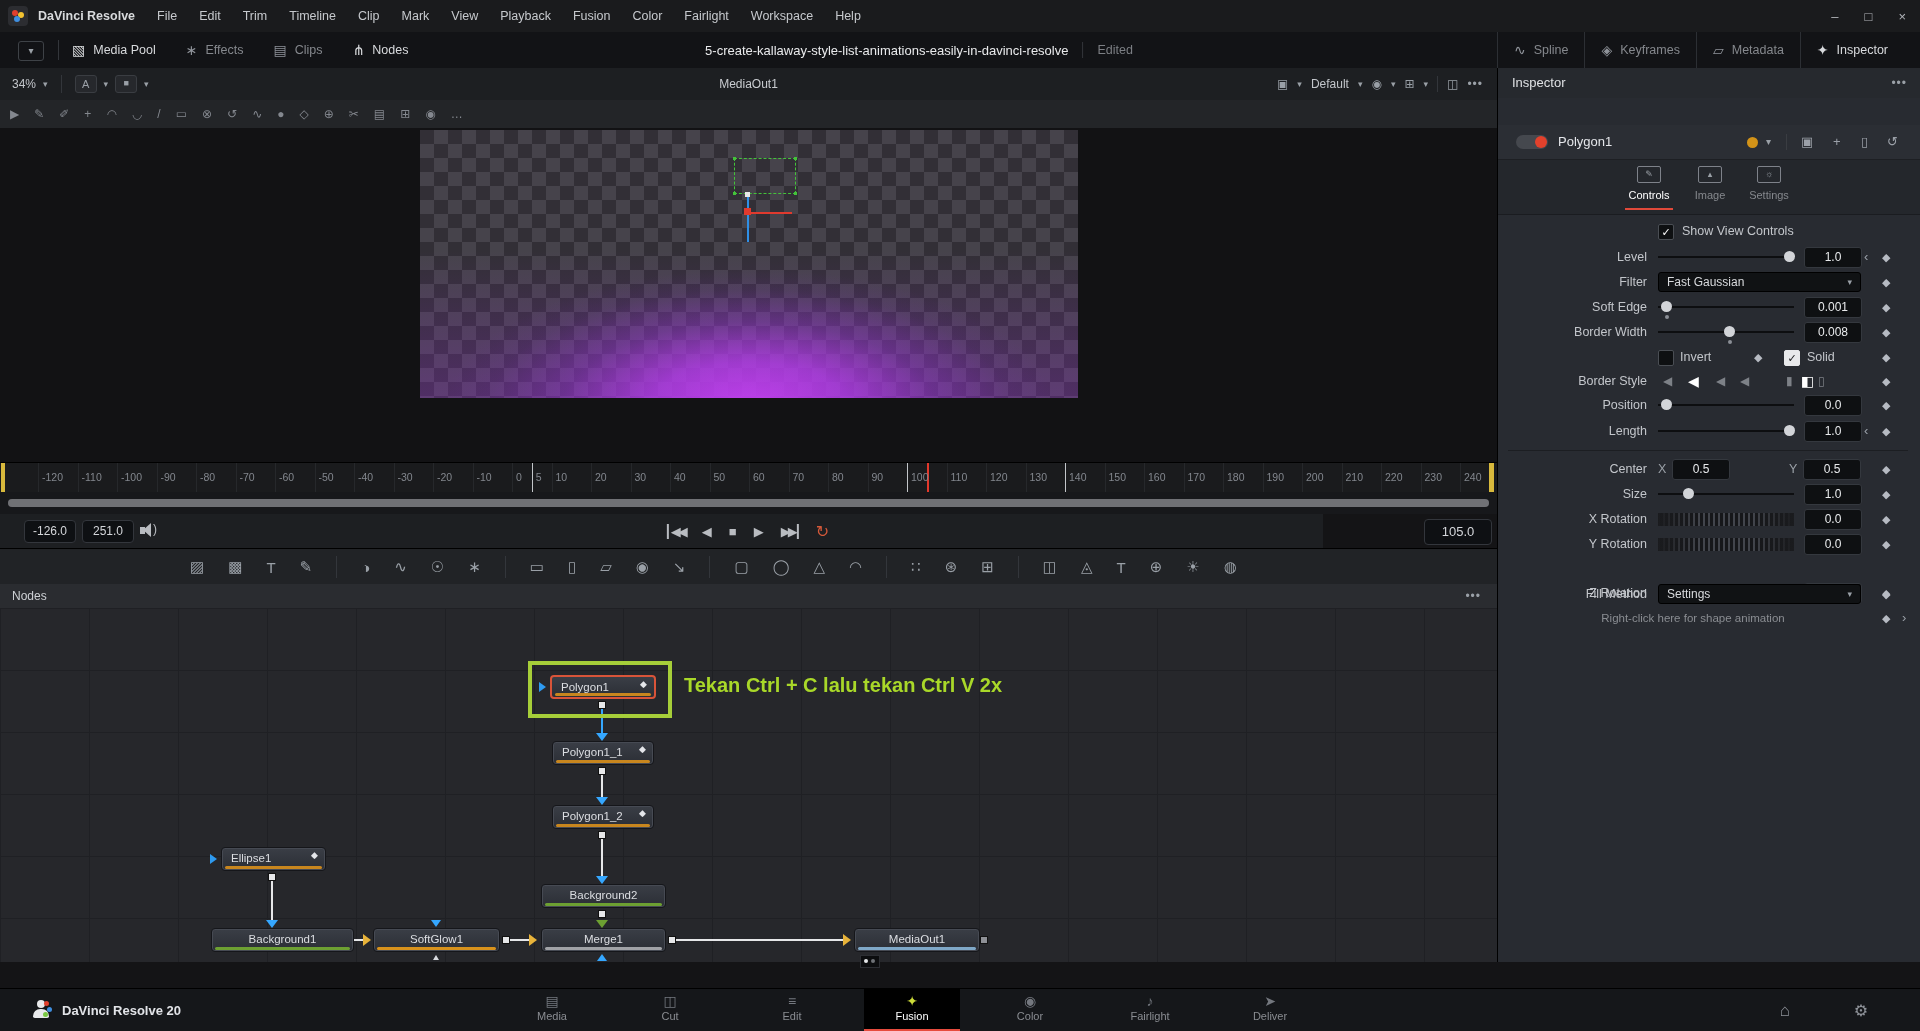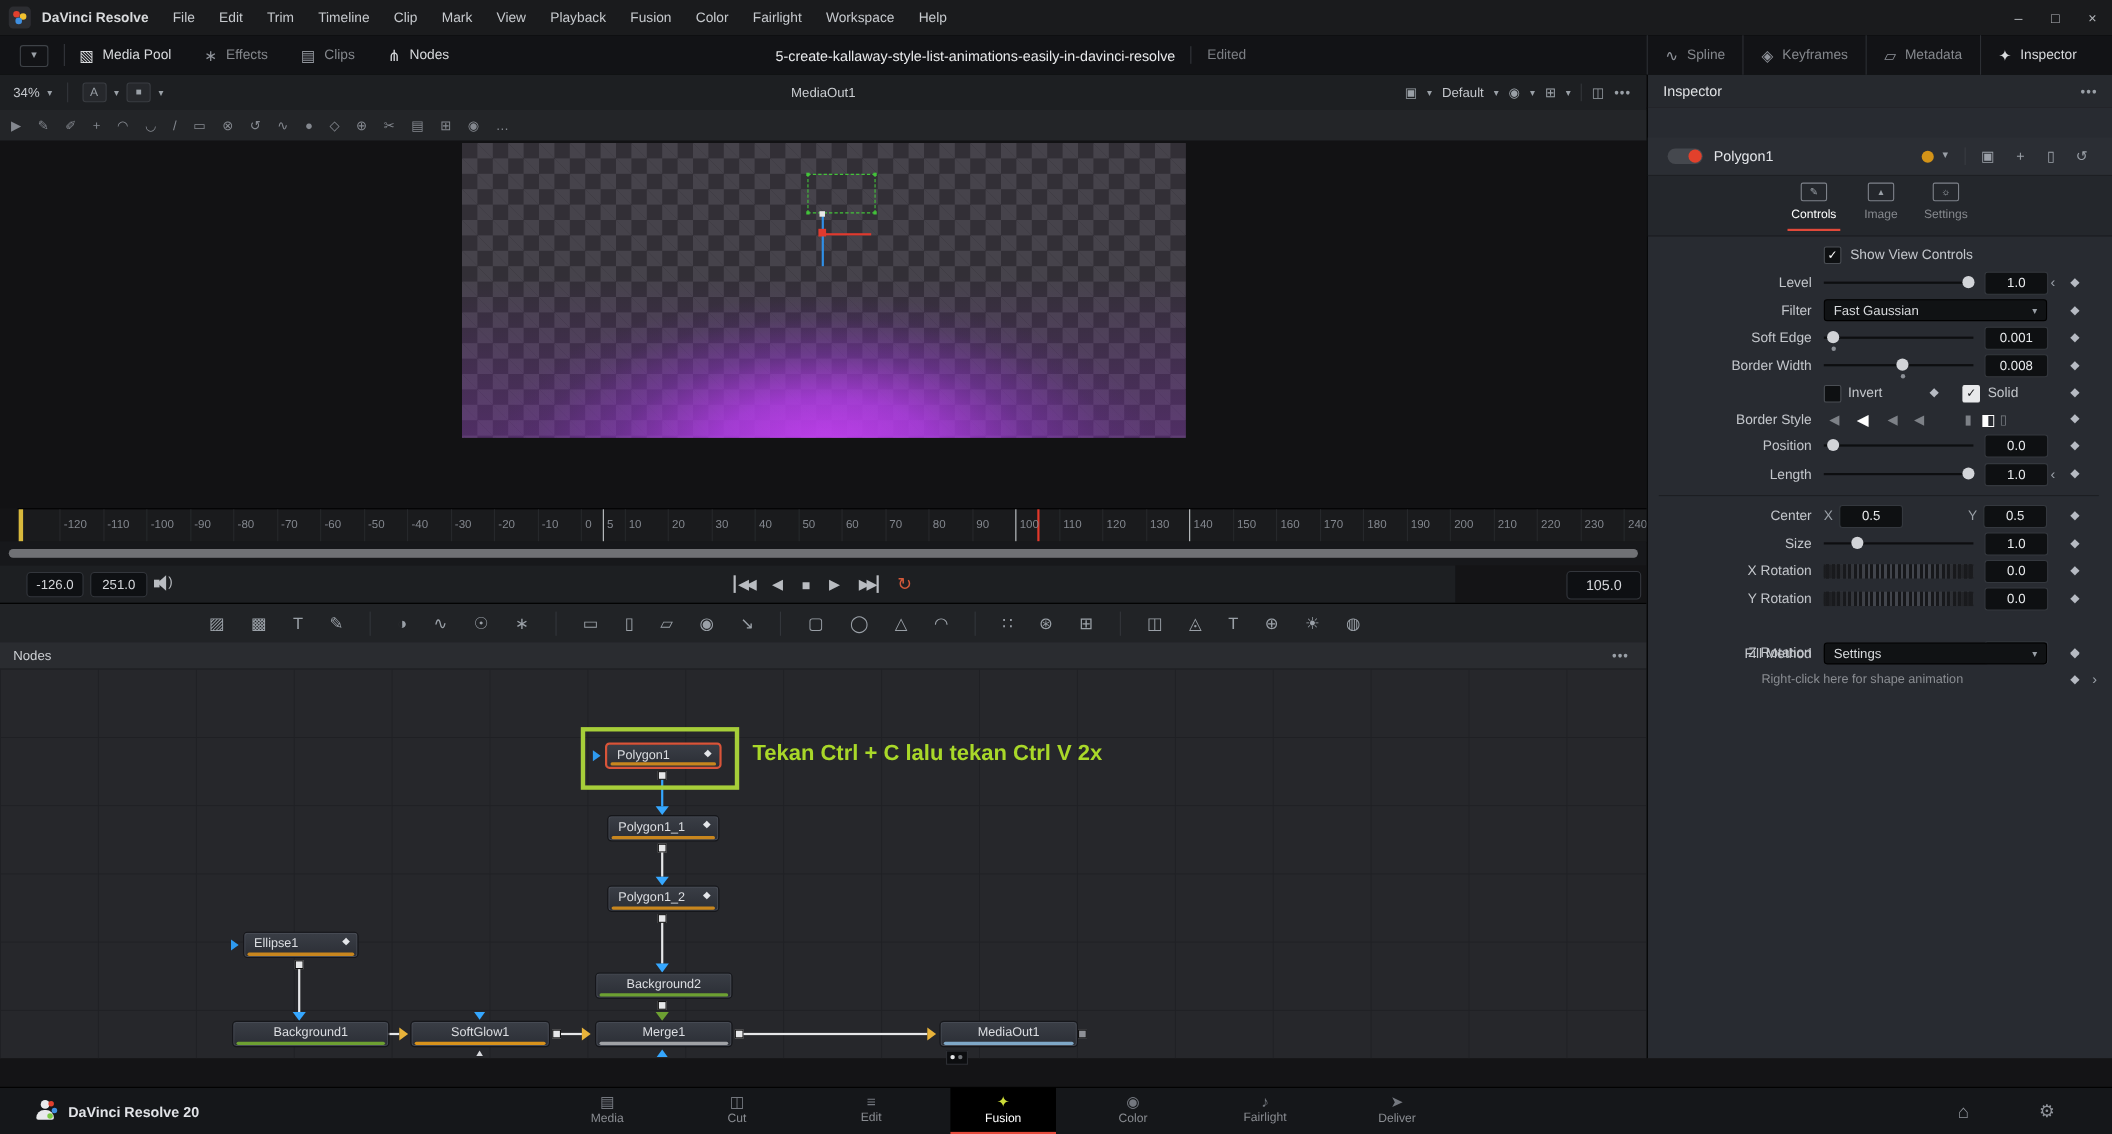--- a/index.html
+++ b/index.html
@@ -65,21 +65,21 @@
     background-size:100% 100%,100% 100%,28px 28px,28px 28px;
     background-position:0 0,0 0,0 0,14px 14px;}
   #polyrect{left:734px;top:30px;width:60px;height:34px;border:1px dashed #43c33a;}
   #polyrect i{position:absolute;width:3px;height:3px;background:#43c33a;}
   #ax-blue{left:747px;top:66px;width:2px;height:48px;background:#2f8fe6;}
   #ax-red{left:748px;top:84px;width:44px;height:2px;background:#e03a2e;}
   #ax-dot{left:744px;top:80px;width:7px;height:7px;background:#e03a2e;}
   #ax-top{left:745px;top:64px;width:5px;height:5px;background:#e8e8e8;}
 
   
-  #ruler{left:16px;top:462px;width:1747px;height:30px;background:#1a1b1d;border-top:1px solid #000;border-bottom:1px solid #000;}
+  #ruler{left:0;top:462px;width:1747px;height:30px;background:#1a1b1d;border-top:1px solid #000;border-bottom:1px solid #000;}
   .rtick{position:absolute;top:0;width:1px;height:30px;background:#26282b;}
   .rlab{position:absolute;top:8px;font-size:10.5px;color:#83878e;}
   .rmark{position:absolute;top:0;width:1px;height:30px;background:#dfe2e6;opacity:.85;}
   #playhead{left:926px;top:0;width:2px;height:30px;background:#e3382b;}
   .rangebar{position:absolute;top:0;width:4px;height:30px;background:#d8b93c;}
 
   
   #scrollrow{left:0;top:492px;width:1497px;height:22px;background:#17181b;}
   #scrolltrack{position:absolute;left:8px;top:7px;width:1481px;height:8px;border-radius:4px;background:#2a2c2f;}
   #scrollthumb{position:absolute;left:0;top:0;width:100%;height:8px;border-radius:4px;background:#707175;}

